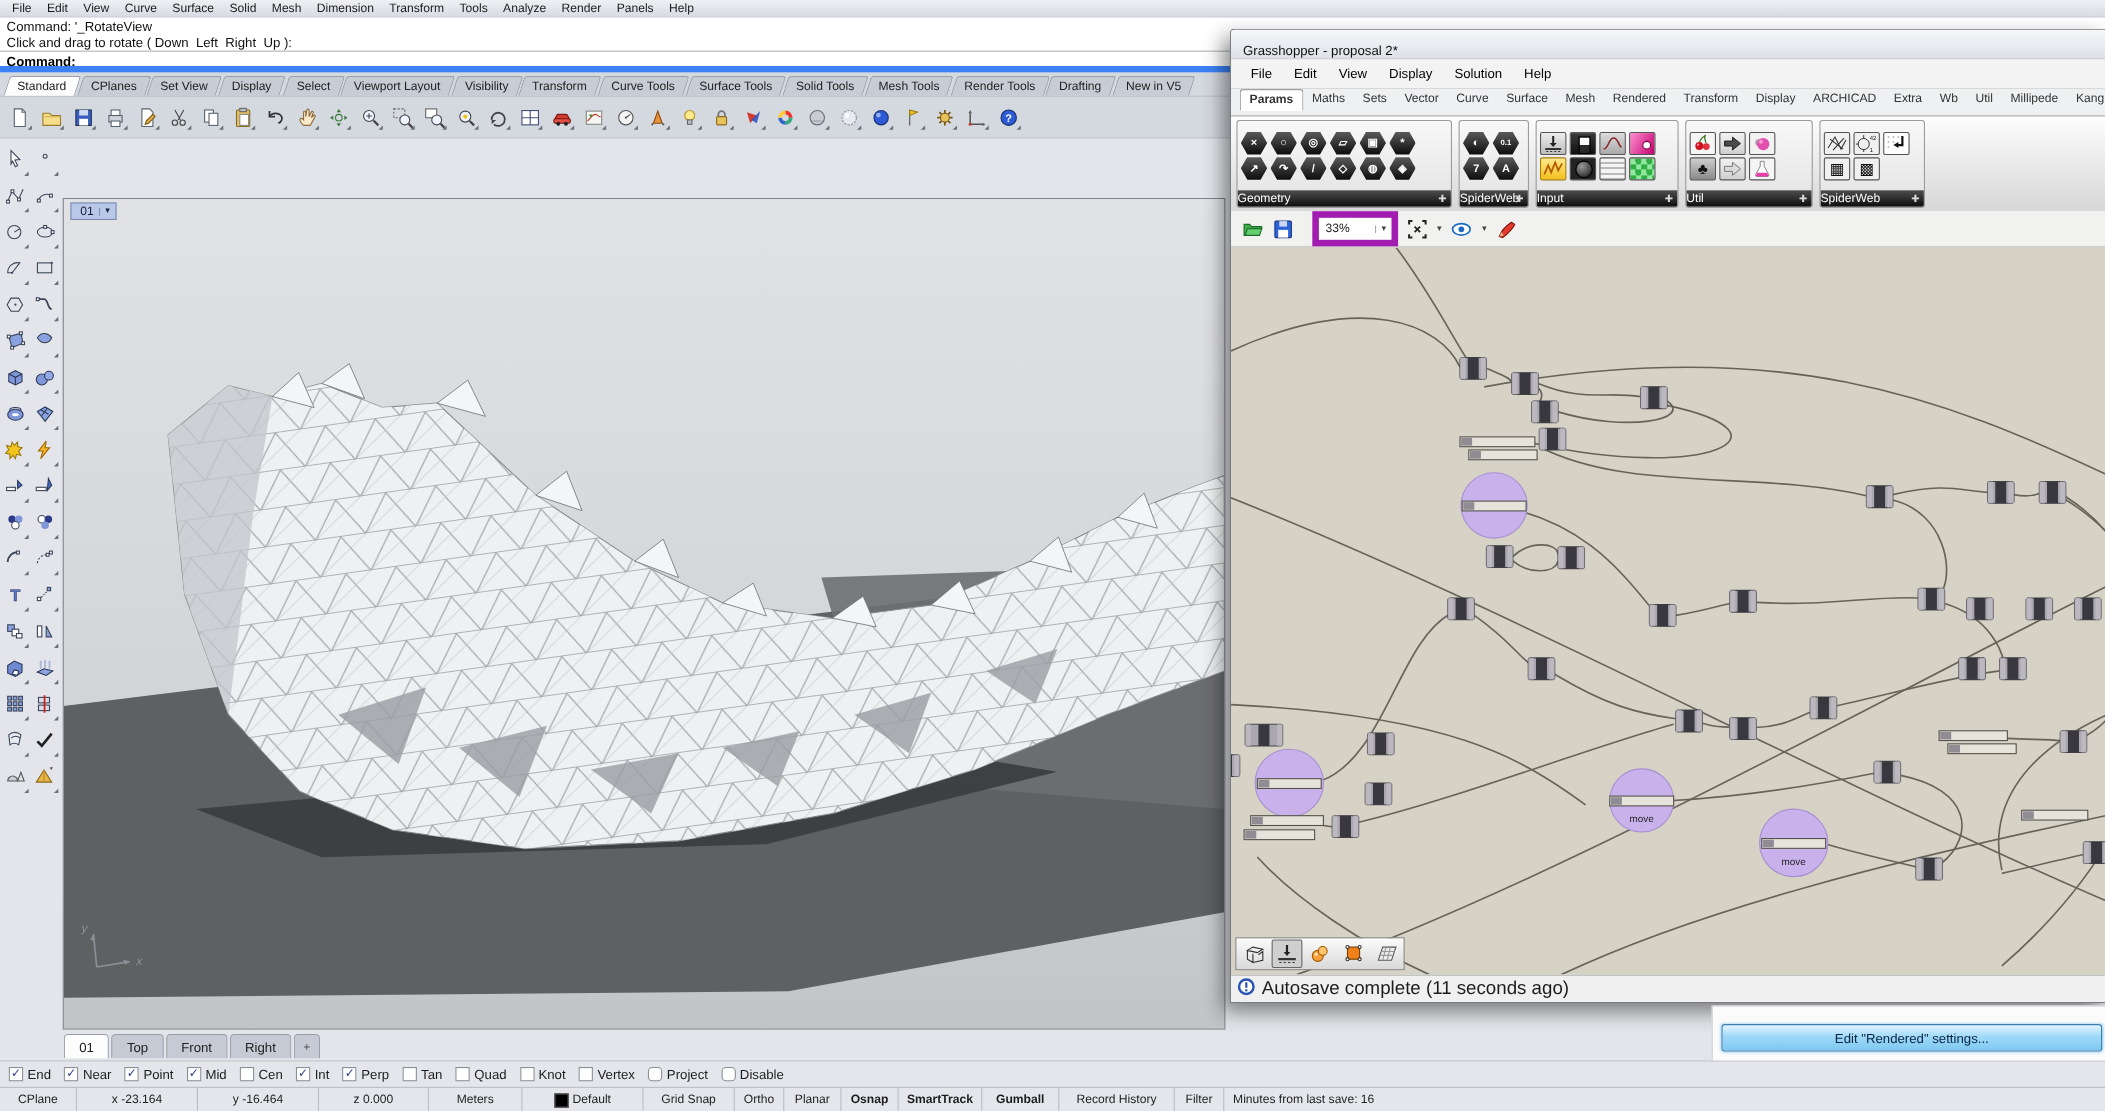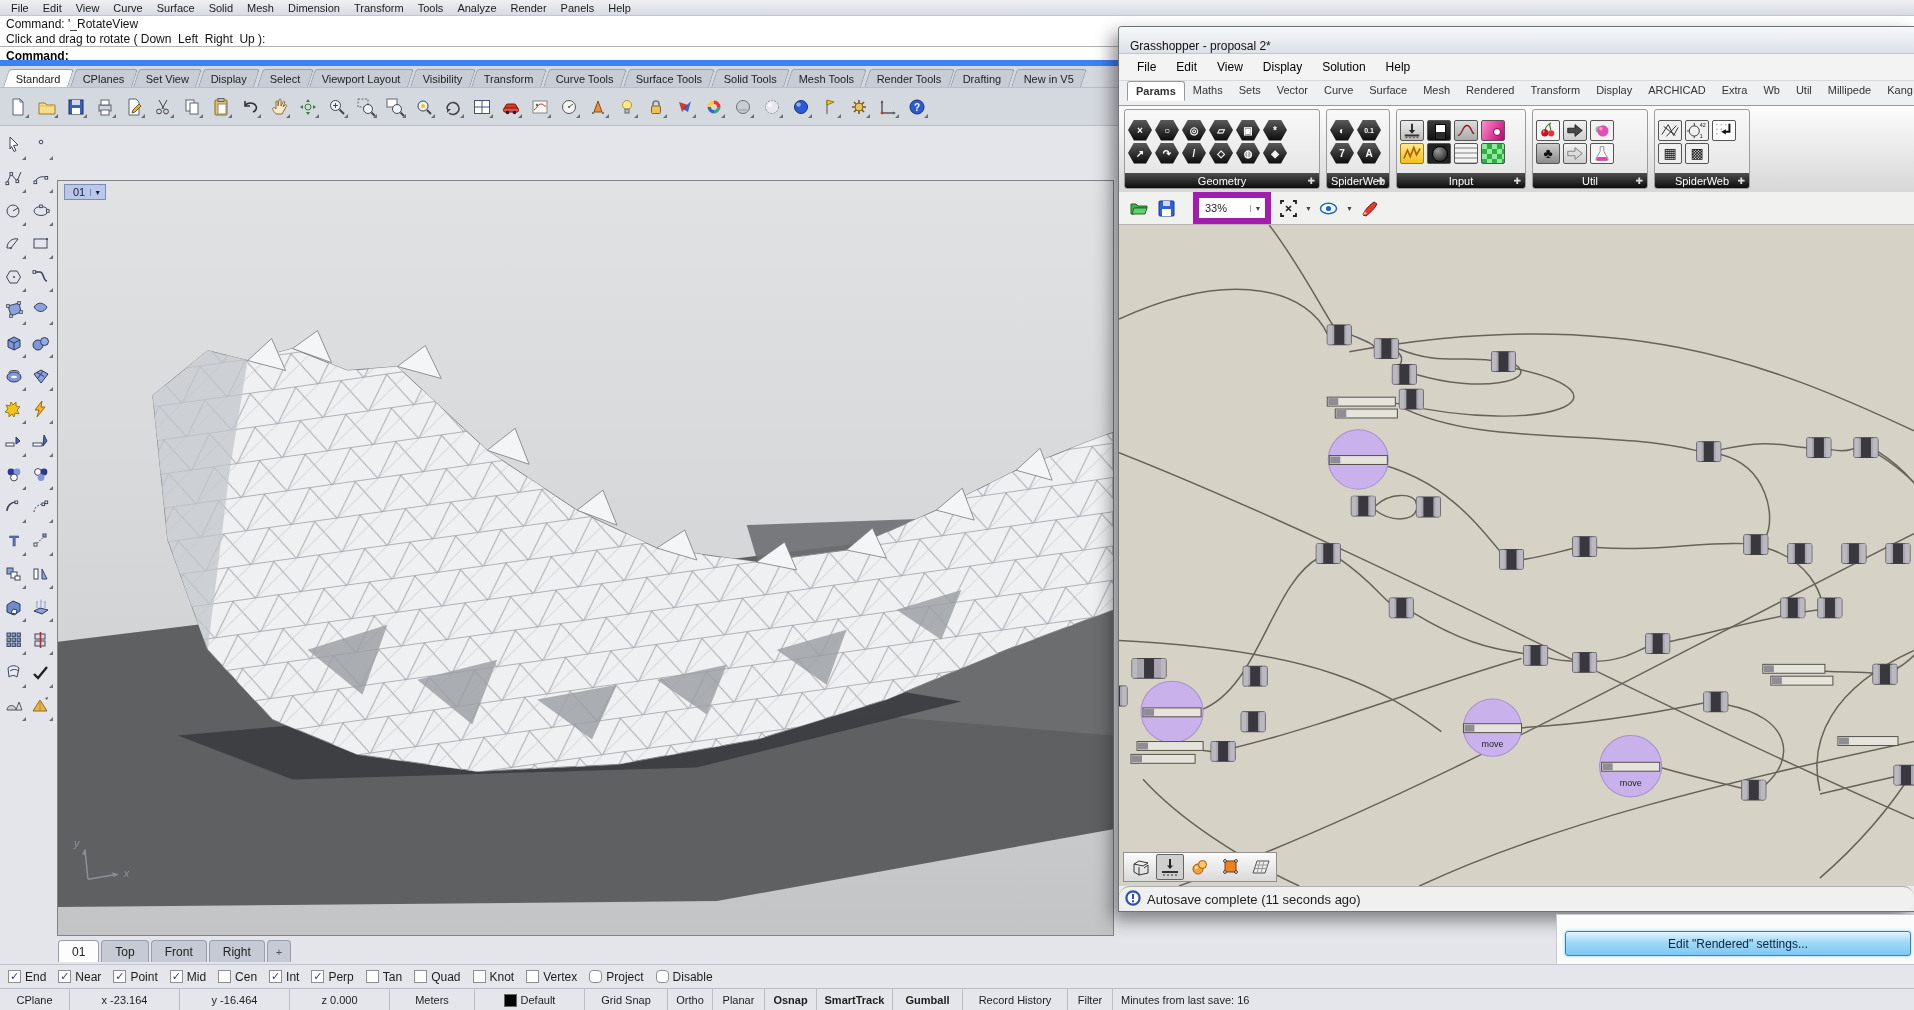--- a/index.html
+++ b/index.html
@@ -51,34 +51,34 @@
   .gtab{font-size:11px;color:#333;padding:3px 8px;white-space:nowrap;}
   .gtab.active{background:#fff;border:1px solid #9a9a9a;border-bottom:1px solid #fff;margin-bottom:-1px;border-radius:3px 3px 0 0;font-weight:700;}
   .gh-palette{height:86px;background:linear-gradient(#fdfdfd,#d7d7d7);display:flex;gap:6px;padding:3px 5px;box-sizing:border-box;}
   .pgroup{border:1px solid #9b9b9b;border-radius:3px;background:linear-gradient(#f8f8f8,#e2e2e2);display:flex;flex-direction:column;overflow:hidden;}
   .prows{flex:1;display:flex;flex-direction:column;justify-content:center;gap:2px;padding:2px 3px;}
   .prow{display:flex;gap:3px;justify-content:flex-start;}
   .hexic{width:24px;height:21px;clip-path:polygon(25% 0,75% 0,100% 50%,75% 100%,25% 100%,0 50%);background:linear-gradient(#5a5a5a,#0a0a0a);color:#fff;font-size:10px;font-weight:700;text-align:center;line-height:21px;}
   .hexic.small{font-size:7px;}
   .tile{width:24px;height:21px;border:1px solid #555;border-radius:2px;position:relative;overflow:hidden;box-sizing:border-box;}
   .tg{position:absolute;inset:0;text-align:center;line-height:19px;}
-  .plabel{height:15px;background:linear-gradient(#4e4e4e,#0c0c0c);color:#fff;font-size:11px;display:flex;align-items:center;justify-content:center;position:relative;}
+  .plabel{height:15px;background:linear-gradient(#4e4e4e,#0c0c0c);color:#fff;font-size:11px;display:flex;align-items:center;justify-content:flex-start;position:relative;}
   .plabel .plus{position:absolute;right:4px;font-size:9px;color:#ddd;}
   .gh-ctoolbar{height:32px;background:#f1f1f0;border-bottom:1px solid #b5b5b5;display:flex;align-items:center;gap:6px;padding-left:8px;}
   .ct-icon{width:22px;height:22px;display:flex;align-items:center;justify-content:center;}
   .zoombox{width:66px;height:20px;background:#fff;border:6px solid #a21caf;display:flex;align-items:center;font-size:11px;color:#222;}
   .zoombox .zv{flex:1;padding-left:6px;}
   .zoombox .zc{width:14px;border-left:1px solid #aaa;text-align:center;font-size:7px;color:#444;}
   .mini-caret{font-size:7px;color:#444;}
   .gh-canvas{flex:1;position:relative;background:#d7d2c6;overflow:hidden;}
   #gh-svg{position:absolute;inset:0;width:100%;height:100%;}
   .gh-minibar{position:absolute;left:4px;bottom:4px;height:28px;background:linear-gradient(#fbfbfb,#d9d9d9);border:1px solid #909090;display:flex;align-items:center;padding:0 2px;gap:2px;}
   .mb-icon{width:26px;height:24px;display:flex;align-items:center;justify-content:center;border:1px solid transparent;}
   .mb-icon.pressed{border:1px solid #666;background:#cfcfcf;border-radius:2px;}
-  .gh-statusbar{height:24px;background:#f0f0f0;border-top:1px solid #b0b0b0;display:flex;align-items:center;gap:6px;padding-left:6px;font-size:13px;color:#1c1c1c;border-radius:11px;}
+  .gh-statusbar{height:24px;background:#f0f0f0;border-top:1px solid #b0b0b0;display:flex;align-items:center;gap:6px;padding-left:6px;font-size:17px;color:#1c1c1c;}
   
   #render-panel{position:absolute;left:1556px;top:914px;width:358px;height:50px;background:#fbfbfb;border-top:1px solid #c9c9c9;border-left:1px solid #c9c9c9;box-sizing:border-box;}
   #edit-rendered{position:absolute;left:8px;right:3px;top:16px;height:25px;background:linear-gradient(#e3f4fe,#9fd9f8 45%,#7ec8f2);border:1px solid #3c7fb1;border-radius:3px;font-size:12px;color:#0b2640;font-family:"Liberation Sans",sans-serif;box-shadow:0 0 3px #7ec8f2;}
 </style>
 </head>
 <body>
 
 <div id="app">
 
   <div id="rhino">

